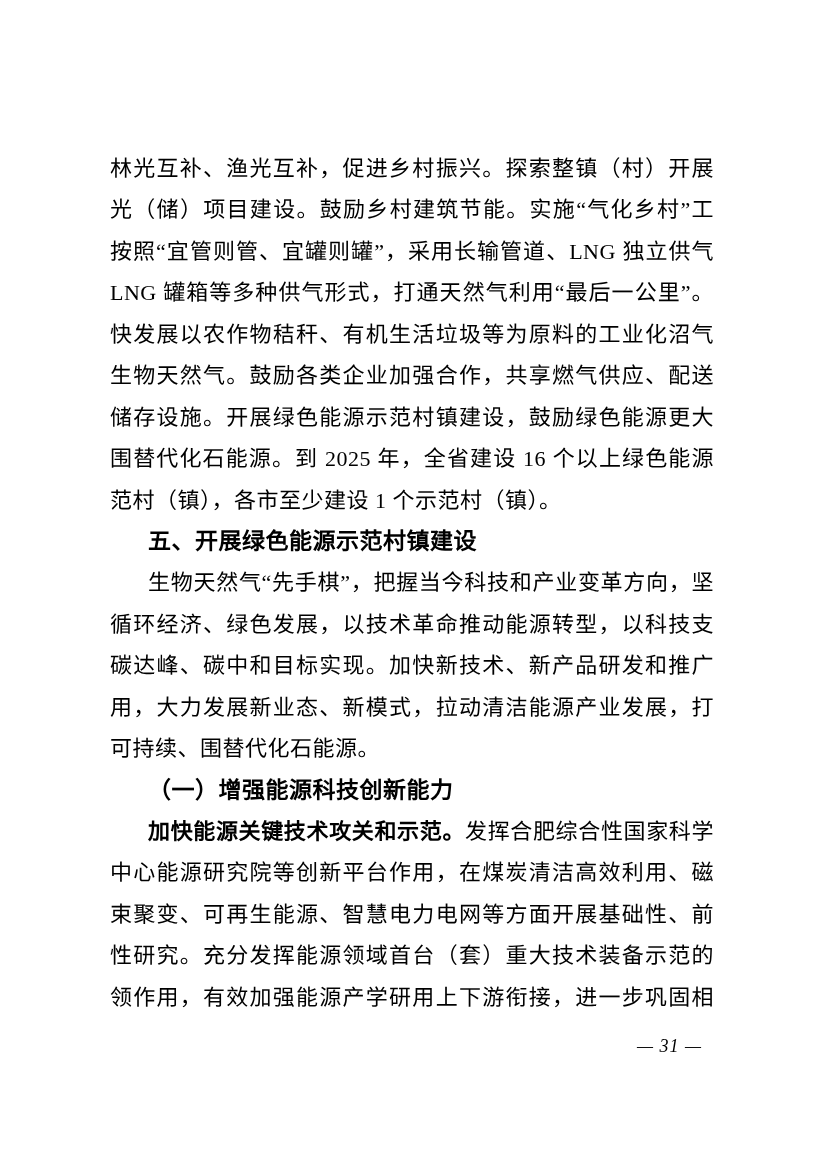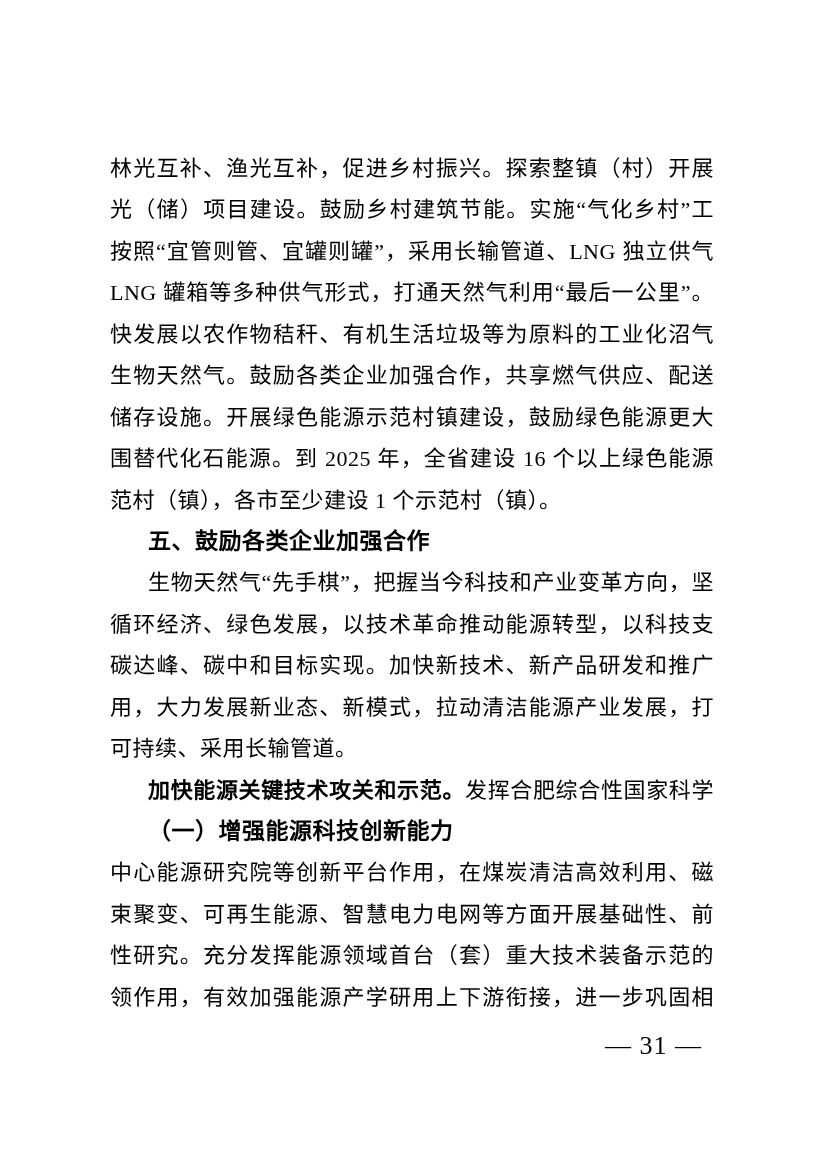--- a/index.html
+++ b/index.html
@@ -53,51 +53,52 @@
     text-align: left;
     text-align-last: left;
   }
   .bold-lead {
     font-weight: 700;
   }
   .footer {
     position: absolute;
     top: 1033px;
     right: 124px;
-    font-size: 26px;
+    font-size: 18px;
     line-height: 26px;
     letter-spacing: 1px;
     font-family: "Liberation Serif", "DejaVu Serif", serif;
+    font-style: italic;
   }
 </style>
 </head>
 <body>
 
 <div class="page">
 
   <div class="content">
     <div class="line">林光互补、渔光互补，促进乡村振兴。探索整镇（村）开展风</div>
     <div class="line">光（储）项目建设。鼓励乡村建筑节能。实施“气化乡村”工程，</div>
     <div class="line">按照“宜管则管、宜罐则罐”，采用长输管道、LNG 独立供气站、</div>
     <div class="line">LNG 罐箱等多种供气形式，打通天然气利用“最后一公里”。加</div>
     <div class="line">快发展以农作物秸秆、有机生活垃圾等为原料的工业化沼气和</div>
     <div class="line">生物天然气。鼓励各类企业加强合作，共享燃气供应、配送和</div>
     <div class="line">储存设施。开展绿色能源示范村镇建设，鼓励绿色能源更大范</div>
     <div class="line">围替代化石能源。到 2025 年，全省建设 16 个以上绿色能源示</div>
     <div class="line para-end">范村（镇），各市至少建设 1 个示范村（镇）。</div>
-    <div class="line h1 indent">五、鼓励各类企业加强合作</div>
+    <div class="line h1 indent">五、开展绿色能源示范村镇建设</div>
     <div class="line indent">生物天然气“先手棋”，把握当今科技和产业变革方向，坚持</div>
     <div class="line">循环经济、绿色发展，以技术革命推动能源转型，以科技支撑</div>
     <div class="line">碳达峰、碳中和目标实现。加快新技术、新产品研发和推广应</div>
     <div class="line">用，大力发展新业态、新模式，拉动清洁能源产业发展，打造</div>
-    <div class="line para-end">可持续、采用长输管道。</div>
+    <div class="line para-end">可持续、围替代化石能源。</div>
+    <div class="line h2 indent">（一）增强能源科技创新能力</div>
     <div class="line indent">
       <span class="bold-lead">加快能源关键技术攻关和示范。</span><span>发挥合肥综合性国家科学</span>
     </div>
-    <div class="line h2 indent">（一）增强能源科技创新能力</div>
     <div class="line">中心能源研究院等创新平台作用，在煤炭清洁高效利用、磁约</div>
     <div class="line">束聚变、可再生能源、智慧电力电网等方面开展基础性、前沿</div>
     <div class="line">性研究。充分发挥能源领域首台（套）重大技术装备示范的引</div>
     <div class="line">领作用，有效加强能源产学研用上下游衔接，进一步巩固相关</div>
   </div>
 
   <div class="footer">— 31 —</div>
 
 </div>
 

